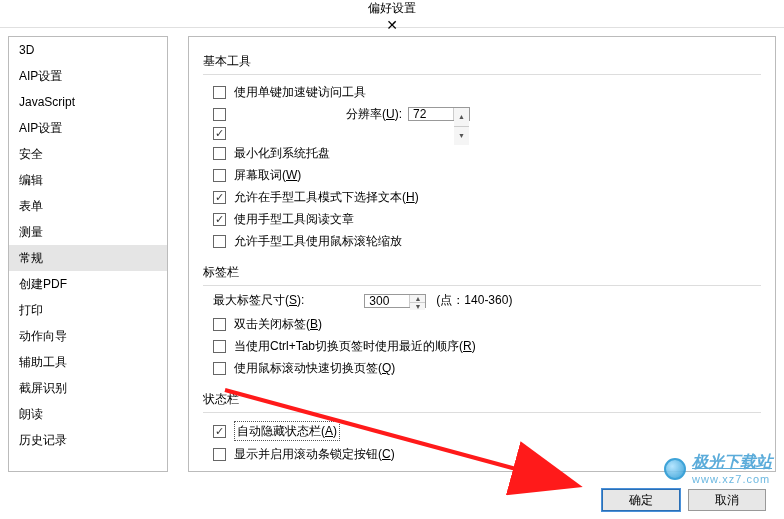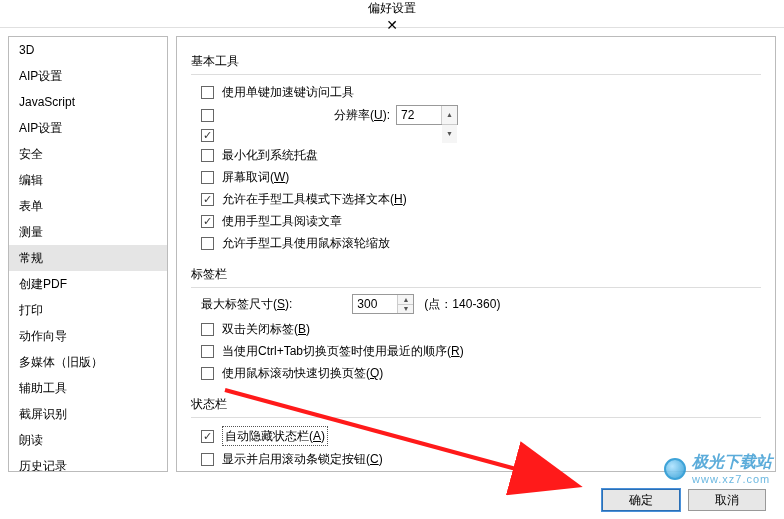--- a/index.html
+++ b/index.html
@@ -29,21 +29,21 @@
     display: flex;
     align-items: center;
     justify-content: center;
     font-size: 14px;
     font-family: Arial, sans-serif;
   }
   .body-area {
     display: flex;
     height: 452px;
     padding: 8px;
-    gap: 8px;
+    gap: 20px;
   }
   .sidebar {
     width: 160px;
     border: 1px solid #bbb;
     overflow-y: scroll;
     background: #fff;
   }
   .sidebar::-webkit-scrollbar { width: 16px; }
   .sidebar::-webkit-scrollbar-track { background: #f0f0f0; }
   .sidebar::-webkit-scrollbar-thumb { background: #c8c8c8; border: 1px solid #b0b0b0; }
@@ -95,21 +95,21 @@
     color: #333;
     line-height: 1;
   }
   .mn { text-decoration: underline; }
   .res-row { display: flex; align-items: center; gap: 6px; }
   .res-label { margin-left: 110px; }
   .spinner {
     display: inline-flex;
     align-items: stretch;
     border: 1px solid #999;
-    height: 20px;
+    height: 14px;
     background: #fff;
   }
   .spinner input {
     width: 44px;
     border: none;
     padding: 0 4px;
     font-size: 12px;
     outline: none;
     font-family: inherit;
   }
@@ -161,21 +161,21 @@
     font-size: 16px;
     color: #4aa3d6;
     opacity: 0.9;
     pointer-events: none;
   }
   .watermark .logo {
     width: 22px; height: 22px; border-radius: 50%;
     background: radial-gradient(circle at 35% 35%, #aee3ff, #2a9ad4);
     border: 2px solid #2a9ad4;
   }
-  .watermark .cn { font-weight: bold; font-style: italic; }
+  .watermark .cn { font-weight: bold; font-style: italic; text-decoration: underline; }
   .watermark .url { font-size: 11px; color: #5cb0dd; letter-spacing:1px;}
   .arrow-overlay {
     position: absolute;
     pointer-events: none;
     z-index: 50;
   }
 </style>
 </head>
 <body>
 
@@ -191,21 +191,20 @@
       <div class="side-item">JavaScript</div>
       <div class="side-item">AIP设置</div>
       <div class="side-item">安全</div>
       <div class="side-item">编辑</div>
       <div class="side-item">表单</div>
       <div class="side-item">测量</div>
       <div class="side-item selected">常规</div>
       <div class="side-item">创建PDF</div>
       <div class="side-item">打印</div>
       <div class="side-item">动作向导</div>
-      <div class="side-item">多媒体（旧版）</div>
       <div class="side-item">辅助工具</div>
       <div class="side-item">截屏识别</div>
       <div class="side-item">朗读</div>
       <div class="side-item">历史记录</div>
     </div>
 
   <div class="content">
     <div class="group-title">基本工具</div>
     <hr class="group-sep">
 

